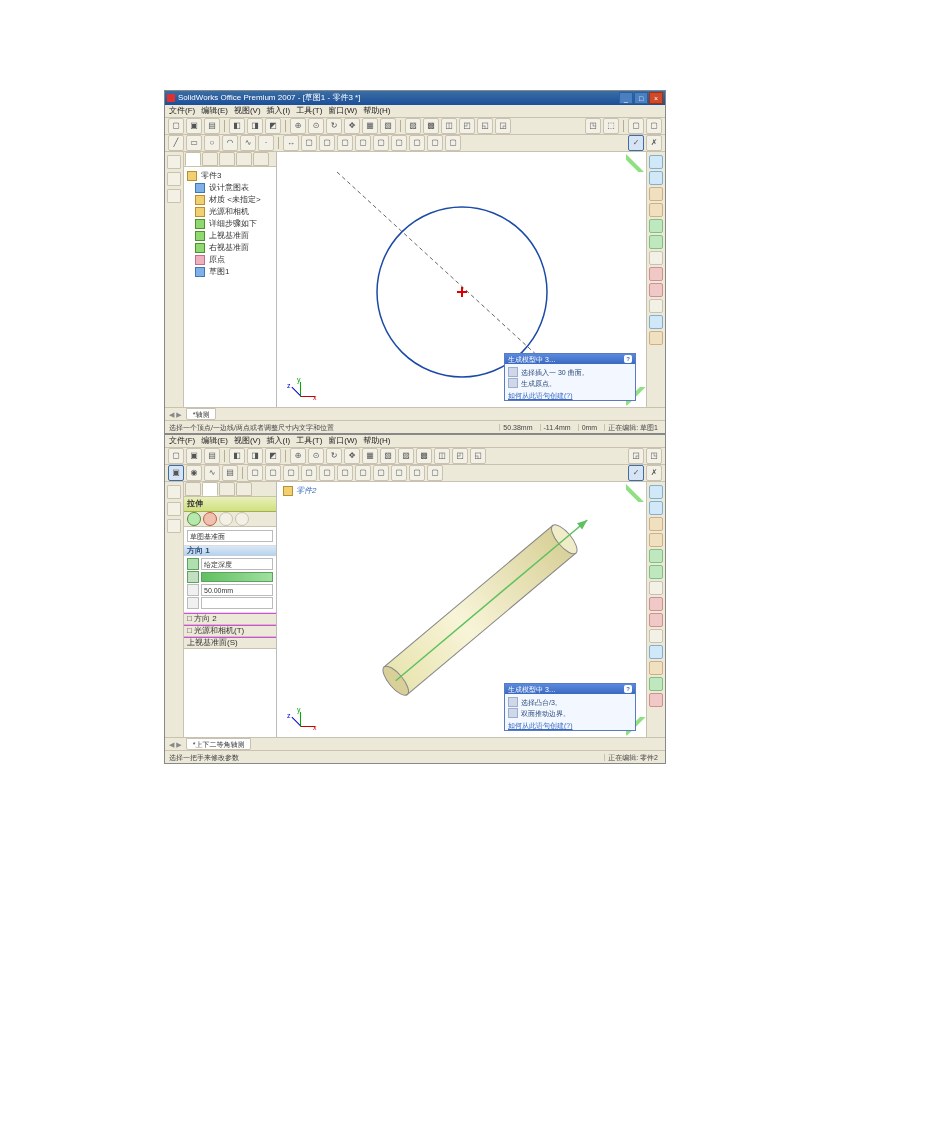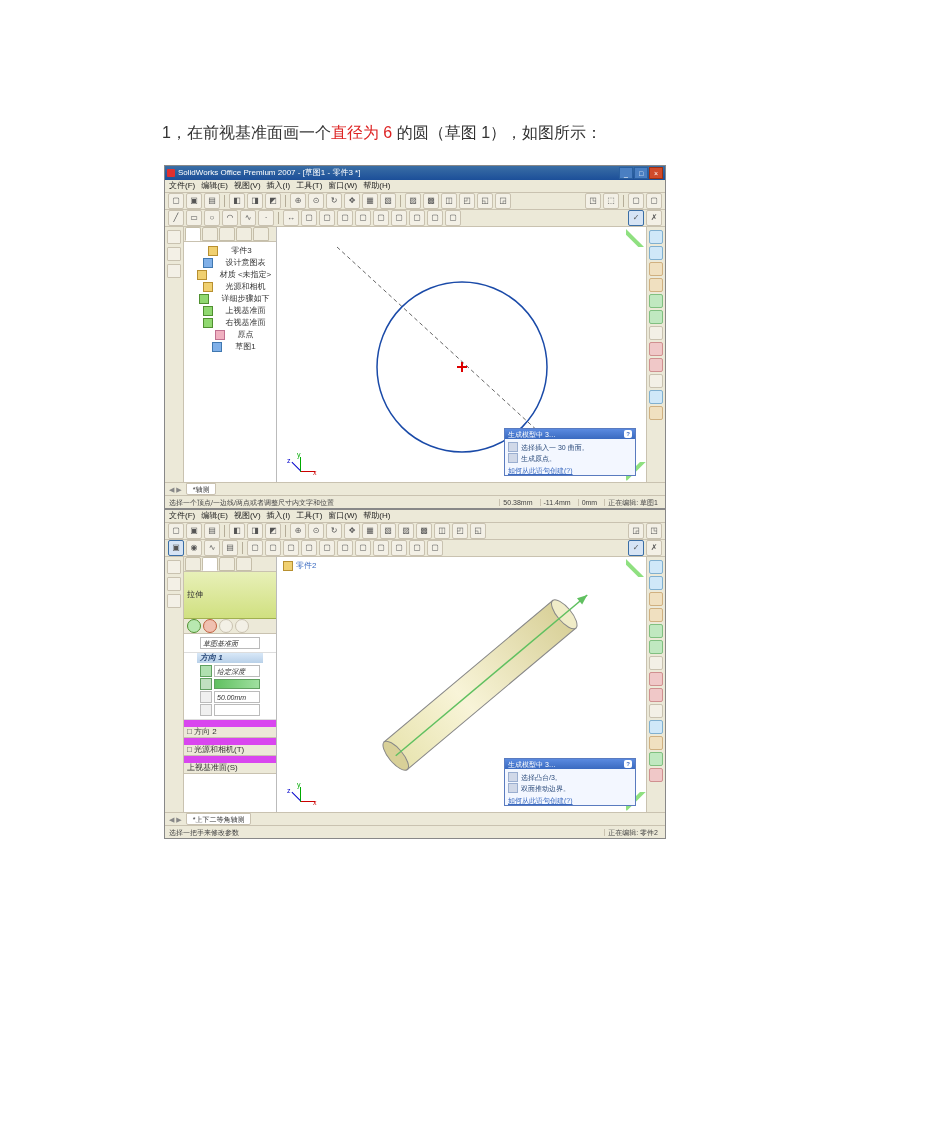--- a/index.html
+++ b/index.html
@@ -122,57 +122,56 @@
     padding:0 1px;
     overflow:hidden;
   }
   .tab { width:14px; height:12px; background:#f0ede0; border:1px solid #c5bea9; border-radius:2px 2px 0 0; }
   .tab.active { background:#fff; border-bottom-color:#fff; }
   .tree {
     flex:1;
     padding: 3px 3px;
     overflow:hidden;
   }
-  .tree-item { display:flex; align-items:center; gap:13px; padding:1px 0; white-space:nowrap;justify-content:center; }
+  .tree-item { display:flex; align-items:center; gap:4px; padding:1px 0; white-space:nowrap; }
   .tree-item .ti-icon { width:8px; height:8px; background:#f0d070; border:1px solid #b89030; flex-shrink:0; }
   .tree-item.blue .ti-icon { background:#80b0e8; border-color:#4078b0; }
   .tree-item.green .ti-icon { background:#90d870; border-color:#509030; }
   .tree-item.pink .ti-icon { background:#f0b0c0; border-color:#c07090; }
   .tree-indent1 { padding-left:8px; }
 
   
   .prop-panel {
     font-size:8px;
     color:#333;
   }
   .prop-head {
     height:14px;
     background: linear-gradient(#e8f0b8, #d0e080);
     display:flex;
     align-items:center;
-    padding:16px 3px;
-    font-weight:normal;
+    padding:0 3px;
+    font-weight:bold;
     border-bottom:1px solid #a0b050;
   }
   .prop-icons {
     height:14px;
     display:flex;
     align-items:center;
     gap:2px;
     padding:0 3px;
     background:#ece9d8;
     border-bottom:1px solid #c9c2b0;
   }
   .pi { width:12px; height:12px; border:1px solid #c9c2b0; border-radius:50%; background:#f3f0e6; }
   .pi.ok { background:#b8e8b0; border-color:#509030; }
   .pi.cancel { background:#f0c0b0; border-color:#c06040; }
   .prop-sec {
-    padding:2px 16px;
+    padding:2px 3px;
     border-bottom:1px solid #ddd;
-    font-style:italic;
   }
   .prop-sec-title {
     background: linear-gradient(#d8e8f8, #b8d0e8);
     margin:-2px -3px 2px -3px;
     padding:1px 3px;
     font-weight:bold;
     color:#2a4a7a;
   }
   .prop-field {
     display:flex;
@@ -188,21 +187,21 @@
     background:#fff;
     border:1px solid #bbb;
     font-size:7px;
     padding:0 2px;
     display:flex;
     align-items:center;
     color:#333;
   }
   .prop-collapse {
     background:#ece9d8;
-    border-top:7px solid #d946ef;
+    border-top:1px solid #d946ef;
     border-bottom:1px solid #c9c2b0;
     padding:1px 3px;
   }
 
   
   .canvas {
     flex:1;
     background: #fff;
     position:relative;
     overflow:hidden;
@@ -340,23 +339,20 @@
     transform:translate(-50%, -50%);
   }
 
 </style>
 </head>
 <body>
 
 <div class="page">
 
 
-  <p class="step">
-    <span>1，在前视基准面画一个</span><span class="red">直径为 6</span><span> 的圆（草图 1），如图所示：</span>
-  </p>
 
   <div class="shot">
     <div class="titlebar">
       <div class="left">
         <div class="sw-icon"></div>
         <span>SolidWorks Office Premium 2007 - [草图1 - 零件3 *]</span>
       </div>
       <div class="winbtns">
         <div class="winbtn">_</div>
         <div class="winbtn">□</div>
@@ -642,21 +638,21 @@
               <div class="pf-icon"></div>
               <div class="pf-input"></div>
             </div>
           </div>
           <div class="prop-collapse">□ <span>方向 2</span></div>
           <div class="prop-collapse">□ <span>光源和相机(T)</span></div>
           <div class="prop-collapse"><span>上视基准面(S)</span></div>
         </div>
       </div>
       <div class="canvas">
-        <div style="position:absolute; left:6px; top:4px; font-size:8px; color:#3a6ac0; display:flex; align-items:center; gap:3px;">
+        <div style="position:absolute; left:6px; top:4px; font-size:8px; color:#3a6ac0; display:flex; align-items:center; gap:3px;font-style:italic;">
           <span style="display:inline-block;width:8px;height:8px;background:#f0d070;border:1px solid #b89030;"></span>
           <span>零件2</span>
         </div>
 
         <svg class="cylshape" width="290" height="210">
           <defs>
             <linearGradient id="cylg" x1="0" y1="0" x2="1" y2="0">
               <stop offset="0%" stop-color="#e8e4b0"></stop>
               <stop offset="40%" stop-color="#f8f4d8"></stop>
               <stop offset="100%" stop-color="#d8d098"></stop>

